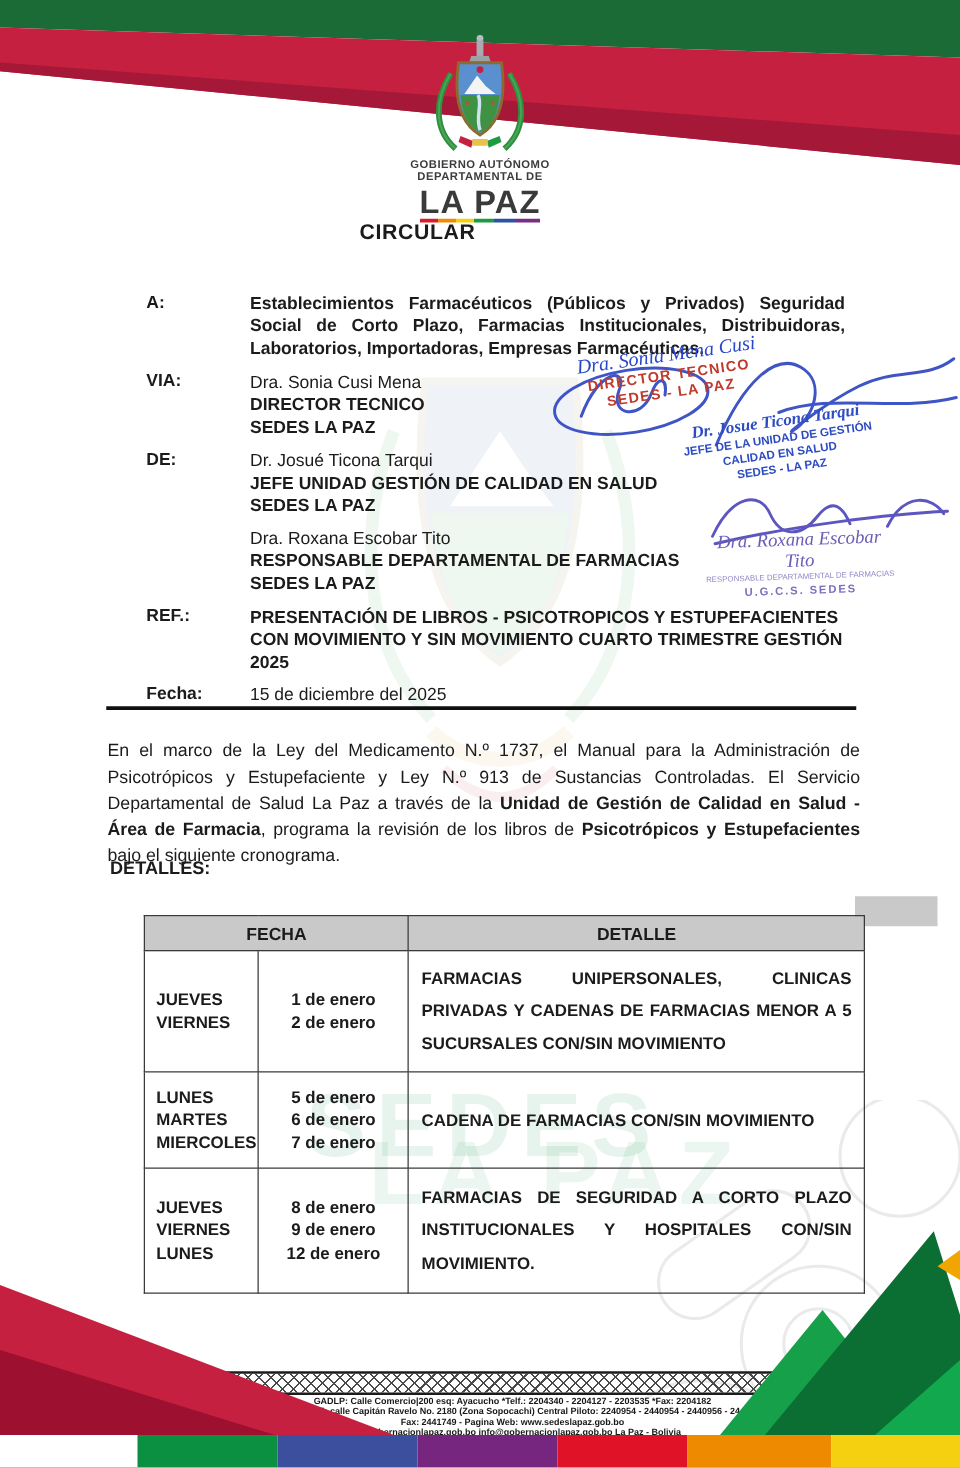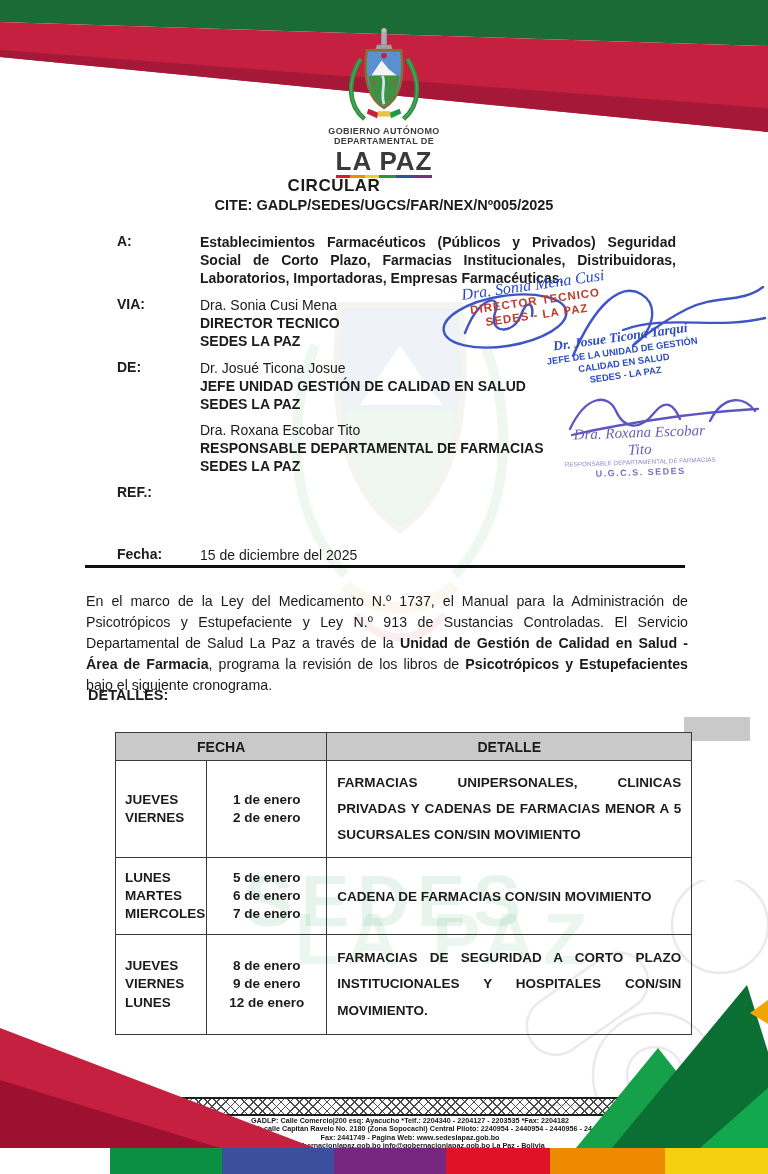--- a/index.html
+++ b/index.html
@@ -115,46 +115,46 @@
       <polygon points="80,106 67,111 69,118 82,112" fill="#1d9a42"></polygon>
       <polygon points="52,109 68,109 68,116 52,116" fill="#e8c24a"></polygon>
     </svg>
     <div class="org1">GOBIERNO AUTÓNOMO</div>
     <div class="org2">DEPARTAMENTAL DE</div>
     <div class="lapaz">LA PAZ</div>
     <div class="rainbow"></div>
   </div>
 
   <div class="abs title">CIRCULAR</div>
-  <div class="abs cite">CITE: GADLP/SEDES/UGCS/FAR/NEX/Nº005/2025</div>
 
   <div class="abs lbl" style="top:233px;">A:</div>
   <div class="abs val b just" style="top:233px;width:476px;">Establecimientos Farmacéuticos (Públicos y Privados) Seguridad Social de Corto Plazo, Farmacias Institucionales, Distribuidoras, Laboratorios, Importadoras, Empresas Farmacéuticas.</div>
 
   <div class="abs lbl" style="top:296px;">VIA:</div>
   <div class="abs val" style="top:296px;">
     <div class="nm">Dra. Sonia Cusi Mena</div>
     <div class="rl">DIRECTOR TECNICO</div>
     <div class="og">SEDES LA PAZ</div>
   </div>
 
   <div class="abs lbl" style="top:359px;">DE:</div>
   <div class="abs val" style="top:359px;">
-    <div class="nm">Dr. Josué Ticona Josue</div>
+    <div class="nm">Dr. Josué Ticona Tarqui</div>
     <div class="rl">JEFE UNIDAD GESTIÓN DE CALIDAD EN SALUD</div>
     <div class="og">SEDES LA PAZ</div>
   </div>
 
   <div class="abs val" style="top:421px;">
     <div class="nm">Dra. Roxana Escobar Tito</div>
     <div class="rl">RESPONSABLE DEPARTAMENTAL DE FARMACIAS</div>
     <div class="og">SEDES LA PAZ</div>
   </div>
 
   <div class="abs lbl" style="top:484px;">REF.:</div>
+  <div class="abs val b" style="top:484px;width:486px;">PRESENTACIÓN DE LIBROS - PSICOTROPICOS Y ESTUPEFACIENTES CON MOVIMIENTO Y SIN MOVIMIENTO CUARTO TRIMESTRE GESTIÓN 2025</div>
 
   <div class="abs lbl" style="top:546px;">Fecha:</div>
   <div class="abs val" style="top:546px;">15 de diciembre del 2025</div>
 
   <div class="abs" id="rule"></div>
 
   <p class="abs" id="para" style="margin:0;">
     <span>En el marco de la Ley del Medicamento N.º 1737, el Manual para la Administración de Psicotrópicos y Estupefaciente y Ley N.º 913 de Sustancias Controladas. El Servicio Departamental de Salud La Paz a través de la </span><span class="b">Unidad de Gestión de Calidad en Salud - Área de Farmacia</span><span>, programa la revisión de los libros de </span><span class="b">Psicotrópicos y Estupefacientes</span><span> bajo el siguiente cronograma.</span>
   </p>
 

